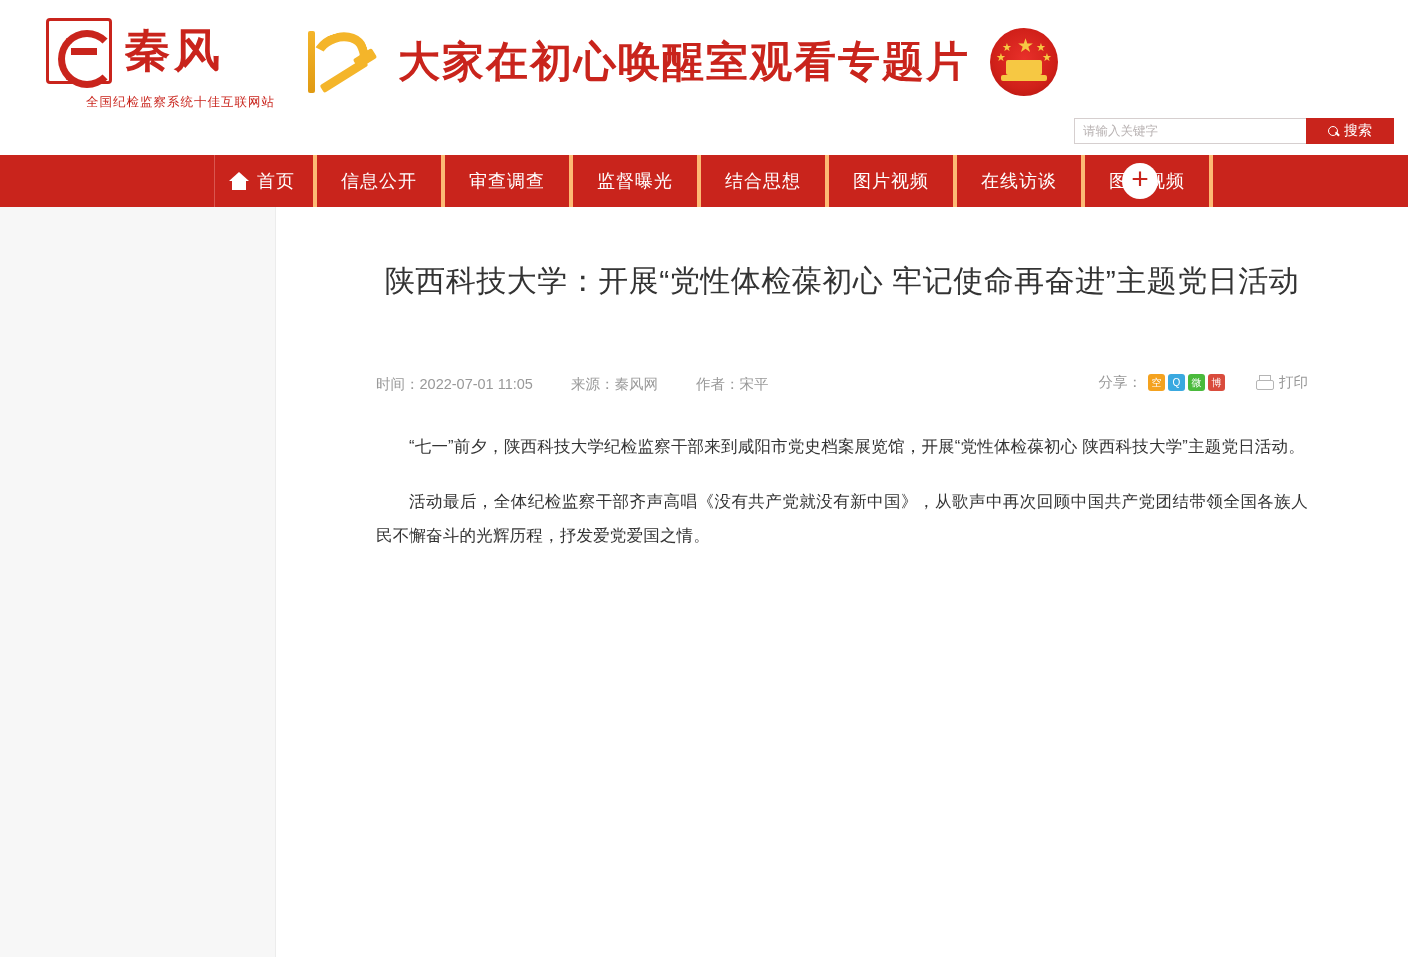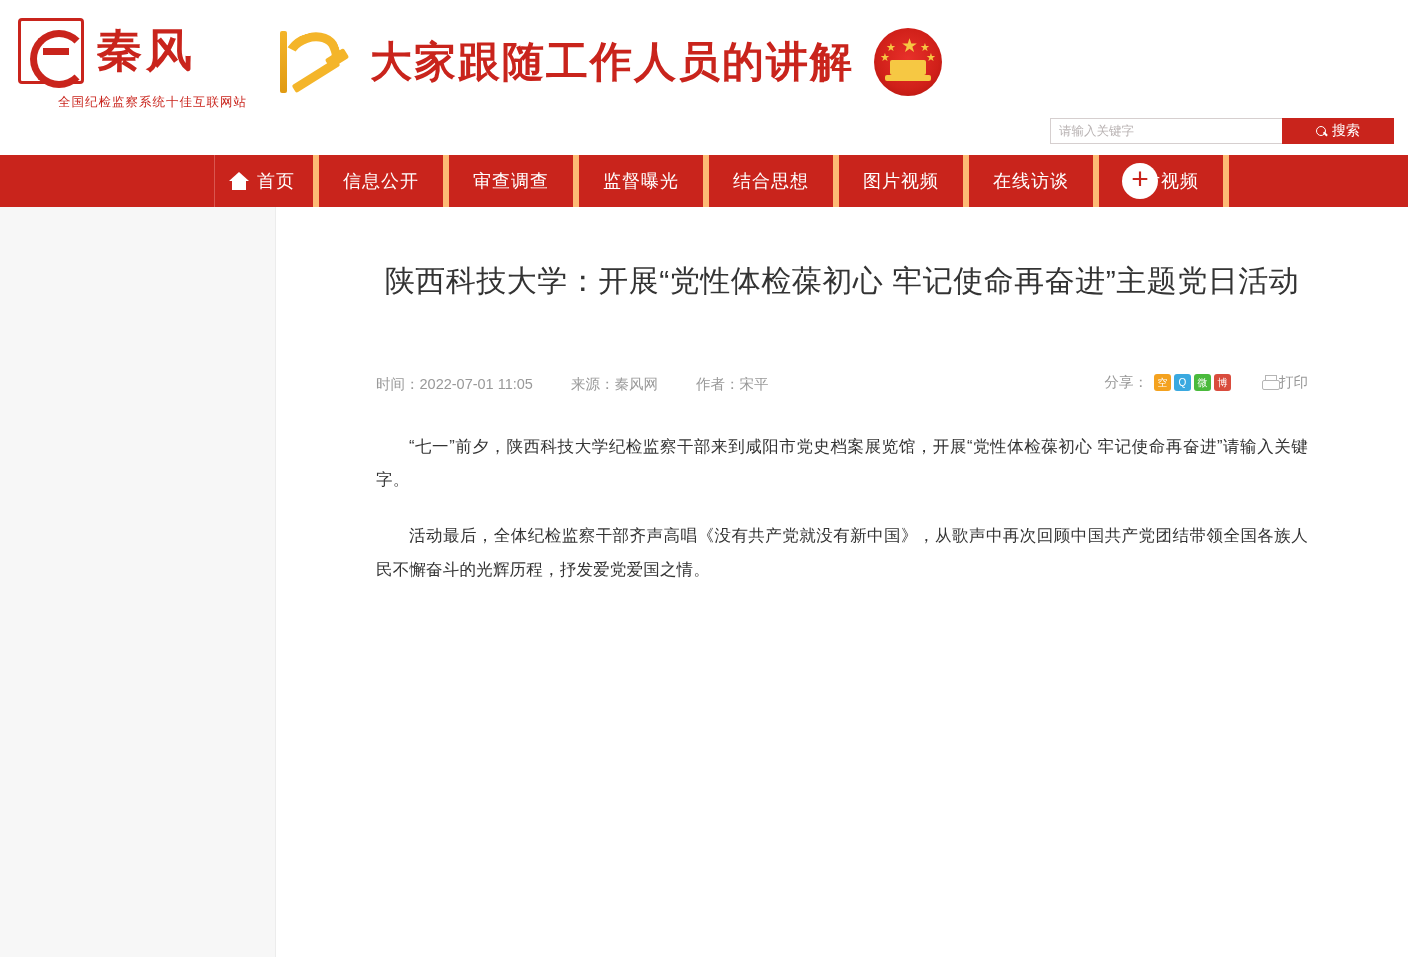--- a/index.html
+++ b/index.html
@@ -17,20 +17,21 @@
     position: relative;
     height: 155px;
     background: #ffffff;
     display: flex;
     align-items: flex-start;
   }
   .logo-block {
     width: 270px;
     padding: 18px 0 0 18px;
     flex: 0 0 auto;
+    margin-left: 28px;
   }
   .logo-row { display: flex; align-items: center; }
   .logo-mark {
     width: 66px; height: 66px;
     border: 3px solid #c9241c;
     border-radius: 4px;
     position: relative;
     flex: 0 0 auto;
   }
   .logo-mark::before {
@@ -148,21 +149,21 @@
     border: 1px solid #d6cfcf;
     border-right: none;
     font-size: 12.5px;
     color: #333;
     padding: 0 8px;
     outline: none;
     background: #fff;
   }
   .search-input::placeholder { color: #b9b3b3; }
   .search-btn {
-    width: 112px; height: 26px;
+    width: 88px; height: 26px;
     background: #c9241c;
     color: #fff;
     border: none;
     font-size: 14px;
     display: flex; align-items: center; justify-content: center;
     gap: 5px;
     cursor: pointer;
     font-family: "Liberation Sans", sans-serif;
   }
   .mag { display:inline-block; width:11px; height:11px; position:relative; }
@@ -190,21 +191,21 @@
     width: 1408px;
     padding-left: 214px;
   }
   .nav-item {
     display: flex;
     align-items: center;
     justify-content: center;
     color: #fff;
     font-size: 18px;
     padding: 0 24px;
-    border-right: 6px solid #fdba74;
+    border-right: 4px solid #fdba74;
     cursor: pointer;
     white-space: nowrap;
     letter-spacing: 1px;
   }
   .nav-item:first-child { border-left: 1px solid #d9564f; }
   .nav-item.home { gap: 8px; padding-left: 14px; padding-right: 18px; }
   .home-icon {
     width: 20px; height: 18px; position: relative; display:inline-block;
   }
   .home-icon::before {
@@ -280,21 +281,21 @@
   .sicon {
     width: 17px; height: 17px; border-radius: 3px;
     display: inline-block; position: relative;
     font-size: 10px; color: #fff; text-align: center; line-height: 17px;
     cursor: pointer;
   }
   .sicon.qzone { background: #f4a21f; }
   .sicon.qq    { background: #3aa9e0; }
   .sicon.wechat{ background: #4aba3c; }
   .sicon.weibo { background: #d94c3d; }
-  .print-wrap { display: flex; align-items: center; margin-left: 16px; cursor: pointer; }
+  .print-wrap { display: flex; align-items: center; gap: 6px; margin-left: 16px; cursor: pointer; }
   .printer {
     width: 18px; height: 15px; position: relative; display:inline-block;
   }
   .printer::before {
     content:""; position:absolute; left:1px; top:5px; width:16px; height:8px;
     border: 1.5px solid #b5b5b5; border-radius: 2px;
   }
   .printer::after {
     content:""; position:absolute; left:4px; top:0; width:10px; height:5px;
     border: 1.5px solid #b5b5b5; border-bottom: none;
@@ -330,21 +331,21 @@
       </div>
     </div>
 
     <div class="banner-center">
       <div class="emblem-party">
         <div class="flagpole"></div>
         <div class="sickle"></div>
         <div class="hammer-h"></div>
         <div class="hammer-head"></div>
       </div>
-      <div class="banner-title">大家跟随工作人员的讲解</div>
+      <div class="banner-title">大家在初心唤醒室观看专题片</div>
       <div class="emblem-nation">
         <div class="disc"></div>
         <div class="gate"></div>
         <div class="gate2"></div>
         <div class="star s0">★</div>
         <div class="star s1">★</div>
         <div class="star s2">★</div>
         <div class="star s3">★</div>
         <div class="star s4">★</div>
       </div>
@@ -416,18 +417,18 @@
             <span class="sicon weibo">博</span>
           </span>
           <span class="print-wrap">
             <span class="printer"></span>
             <span>打印</span>
           </span>
         </div>
       </div>
 
       <div class="art-body">
-        <p>“七一”前夕，陕西科技大学纪检监察干部来到咸阳市党史档案展览馆，开展“党性体检葆初心 牢记使命再奋进”请输入关键字。</p>
+        <p>“七一”前夕，陕西科技大学纪检监察干部来到咸阳市党史档案展览馆，开展“党性体检葆初心 陕西科技大学”主题党日活动。</p>
         <p>活动最后，全体纪检监察干部齐声高唱《没有共产党就没有新中国》，从歌声中再次回顾中国共产党团结带领全国各族人民不懈奋斗的光辉历程，抒发爱党爱国之情。</p>
       </div>
     </div>
   </div>
 </div>
 
 </body></html>

